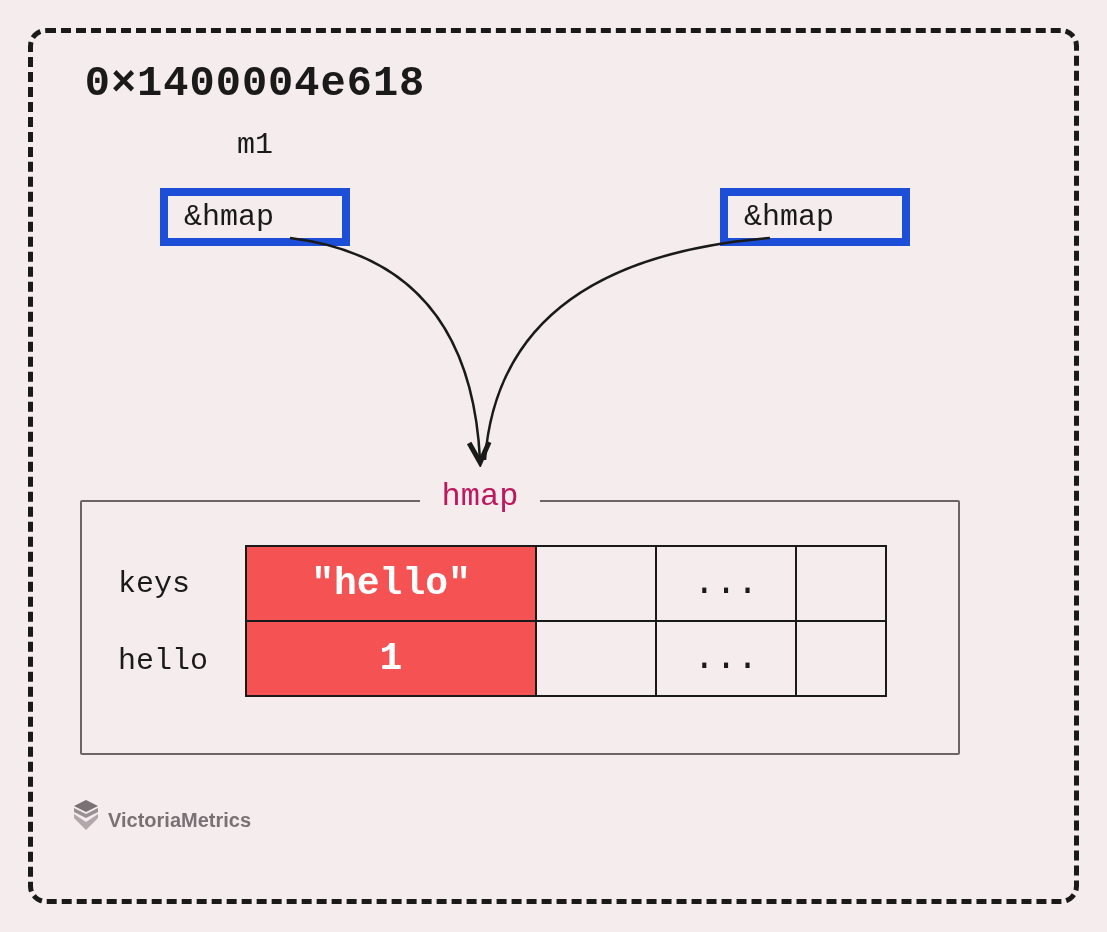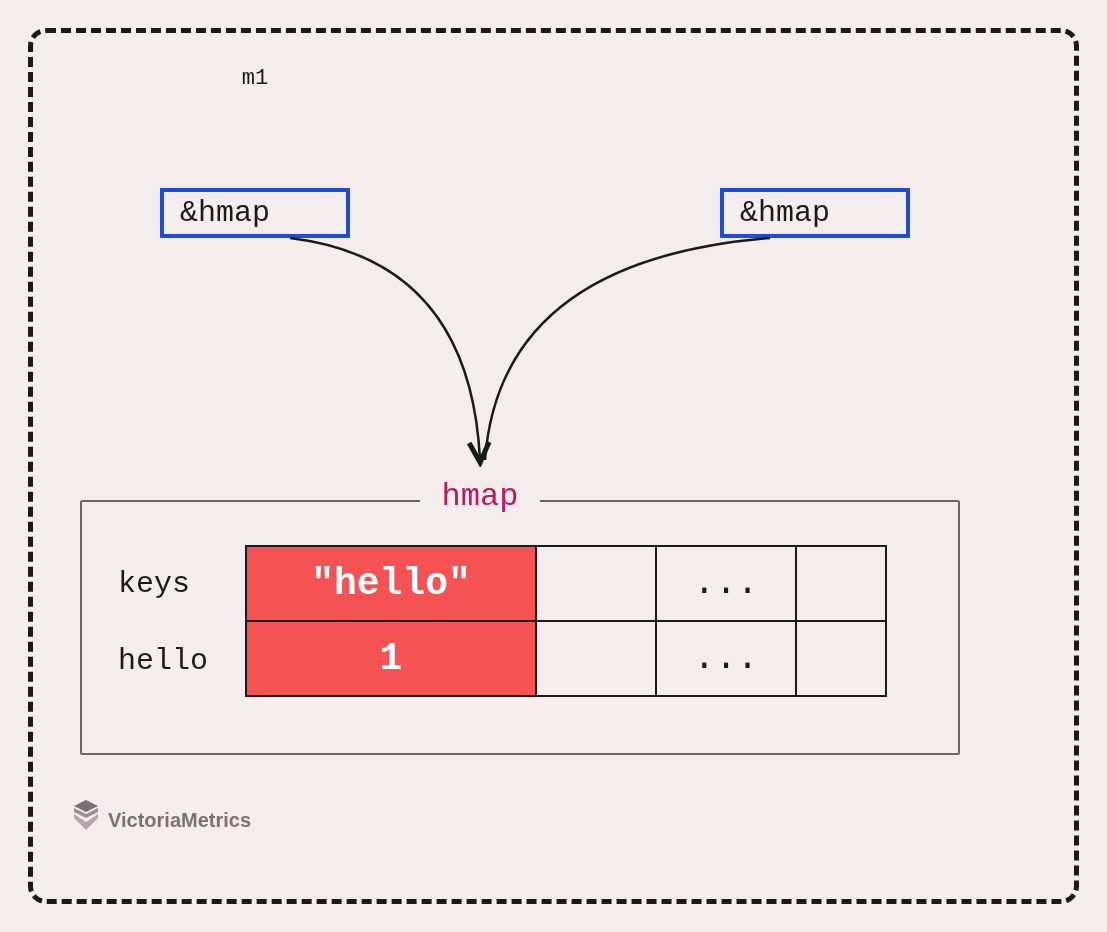--- a/index.html
+++ b/index.html
@@ -27,27 +27,27 @@
   }
   .addr-block.left { left: 60px; top: 60px; width: 390px; }
   .addr-block.right { left: 555px; top: 60px; width: 390px; }
   .addr {
     font-size: 42px;
     font-weight: bold;
     color: #1a1a1a;
     letter-spacing: 1px;
   }
   .varname {
-    font-size: 22px;
+    font-size: 30px;
     color: #1a1a1a;
-    margin-top: 6px;
+    margin-top: 20px;
   }
   .hmap-box {
     position: absolute;
-    border: 4px solid #1d4ed8;
+    border: 8px solid #1d4ed8;
     background: #f5ecee;
     padding: 4px 16px;
     font-size: 30px;
     color: #1a1a1a;
   }
   .hmap-box.left { left: 160px; top: 188px; width: 190px; }
   .hmap-box.right { left: 720px; top: 188px; width: 190px; }
   .hmap-label {
     position: absolute;
     left: 420px;
@@ -113,20 +113,21 @@
     top: 0;
     pointer-events: none;
   }
 </style>
 </head>
 <body>
 
 <div class="outer-container"></div>
 
 <div class="addr-block left">
+  <div class="addr">0×1400004e618</div>
   <div class="varname">m1</div>
 </div>
 
 <div class="addr-block right">
 </div>
 
 <div class="hmap-box left">&amp;hmap</div>
 <div class="hmap-box right">&amp;hmap</div>
 
 <svg class="arrows" width="1107" height="932">

